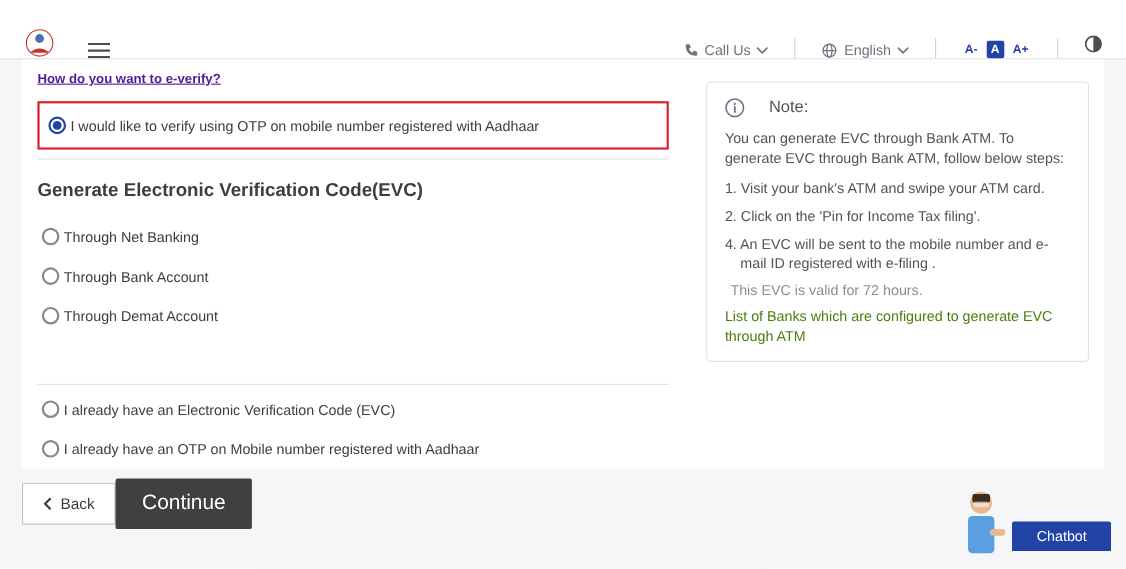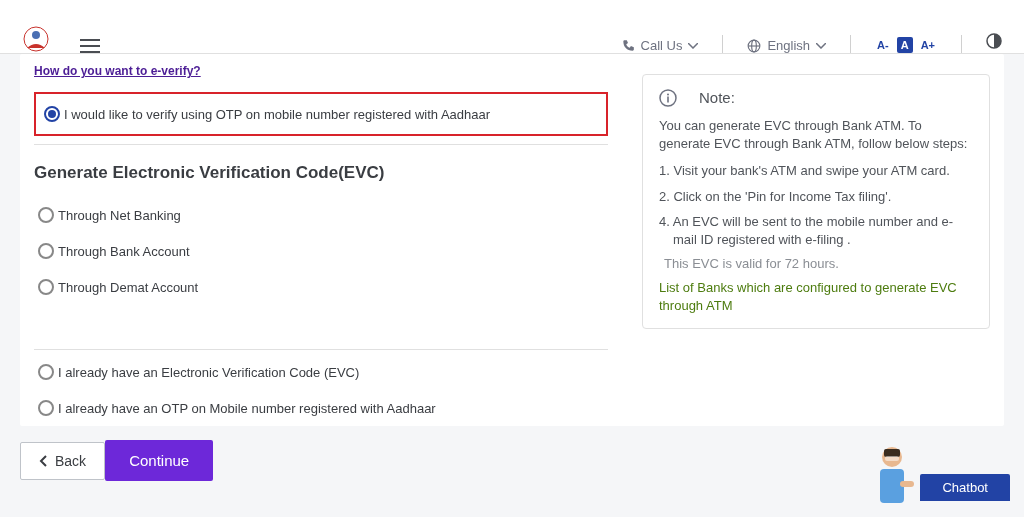--- a/index.html
+++ b/index.html
@@ -35,21 +35,21 @@
 
   .note-box { border:1px solid #e0e0e0; border-radius:4px; padding:14px 16px; font-size:13px; color:#50545a; margin-top:10px; }
   .note-head { display:flex; align-items:flex-start; gap:22px; font-size:15px; margin-bottom:10px;}
   .note-body p { margin-bottom:10px; line-height:1.35;}
   .note-body .step { margin-bottom:8px; line-height:1.35; padding-left:14px; text-indent:-14px;}
   .note-muted { color:#8a8e94; margin:8px 5px;}
   .note-link { color:#4d7c0f; cursor:pointer; line-height:1.35;}
 
   .footer-row { position:absolute; left:20px; right:20px; bottom:36px; display:flex; align-items:center;}
   .back-btn { background:#fff; border:1px solid #bfc3c9; padding:10px 18px; font-size:14px; color:#3a3d42; display:flex; align-items:center; gap:8px; cursor:pointer; border-radius:2px;}
-  .cont-btn { background:#6d28d9; color:#fff; border:none; padding:12px 24px; font-size:15px; cursor:pointer; border-radius:2px;}
+  .cont-btn { background:#404040; color:#fff; border:none; padding:12px 24px; font-size:19px; cursor:pointer; border-radius:2px;}
 
   .chatbot-area { position:absolute; right:14px; bottom:0; display:flex; align-items:flex-end; gap:6px;}
   .avatar { width:44px; height:78px; }
   .chat-btn { background:#2243a5; color:#fff; font-size:13px; padding:6px 22px; border-radius:2px 2px 0 0; cursor:pointer; margin-bottom:16px;}
 </style>
 </head>
 <body>
 
 <div class="topbar">
   <div class="logo">

